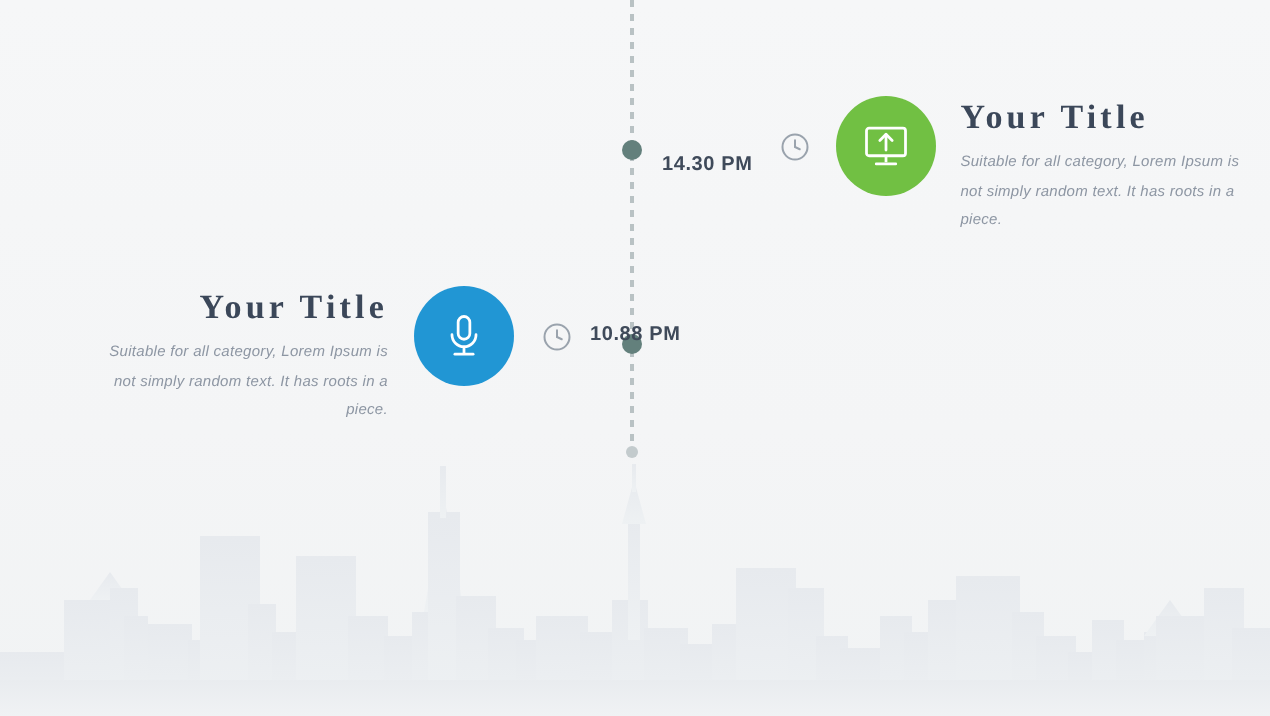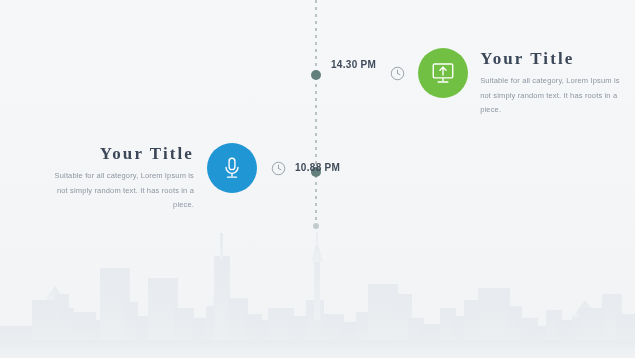--- a/index.html
+++ b/index.html
@@ -109,28 +109,29 @@
     margin: 0 0 7px 0;
     line-height: 1;
     font-family: Liberation Serif, serif;
   }
   .copy .body {
     font-size: 7.5px;
     color: #8d96a3;
     line-height: 1.95;
     margin: 0;
     letter-spacing: 0.15px;
+    font-style: italic;
   }
 
   
   #event-top {
     top: 48px;
     left: 331px;
   }
-  #event-top .time-label { margin-top: 12px; }
+  #event-top .time-label { margin-top: 30px; }
   #event-top .clock-icon { margin: 18px 0 0 14px; }
   #event-top .badge { margin-left: 13px; }
   #event-top .copy { margin-left: 12px; margin-top: 2px; }
 
   
   #event-bottom {
     top: 143px;
     left: 42px;
     justify-content: flex-end;
   }

